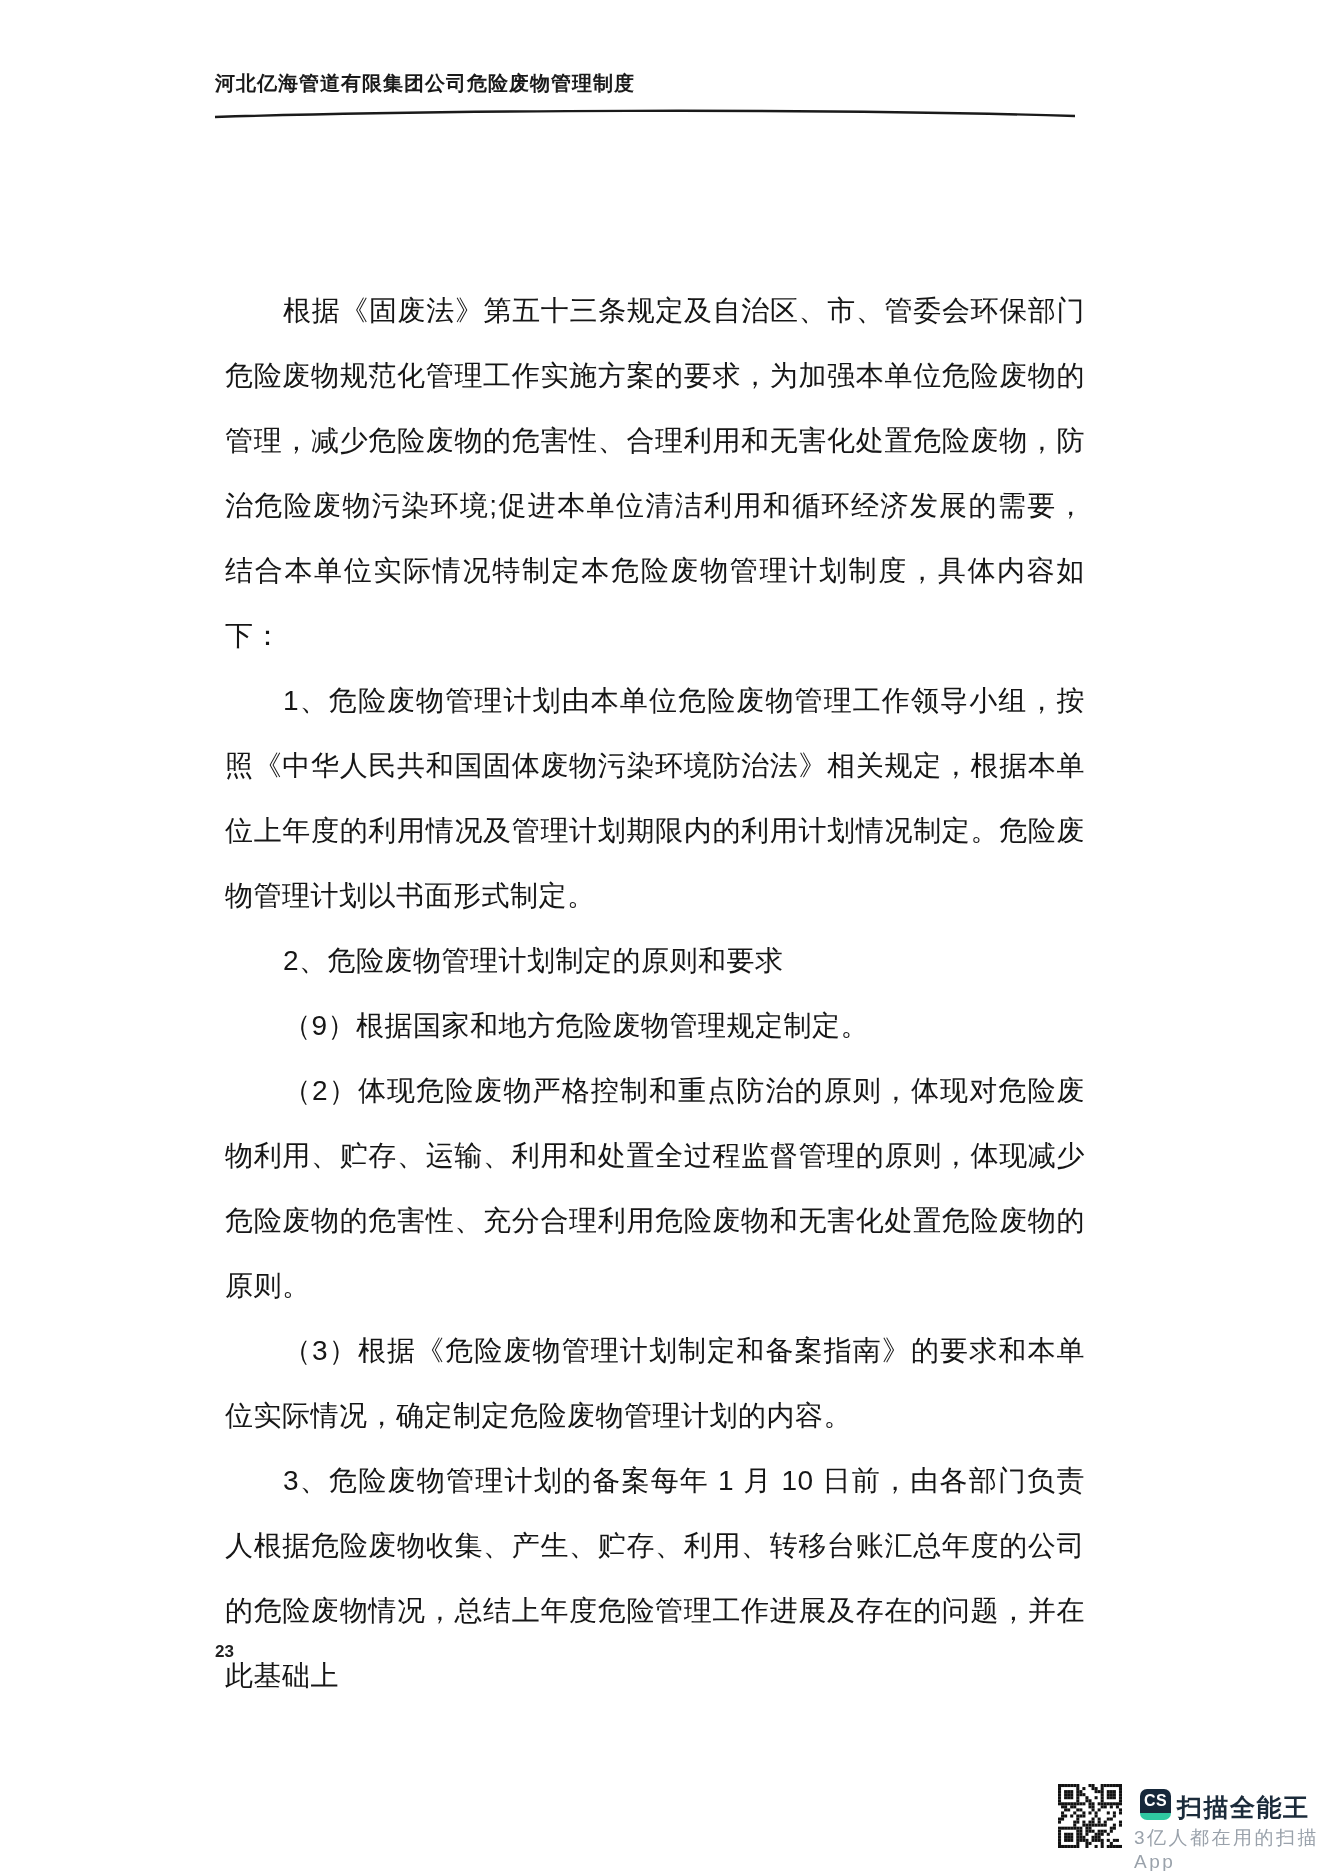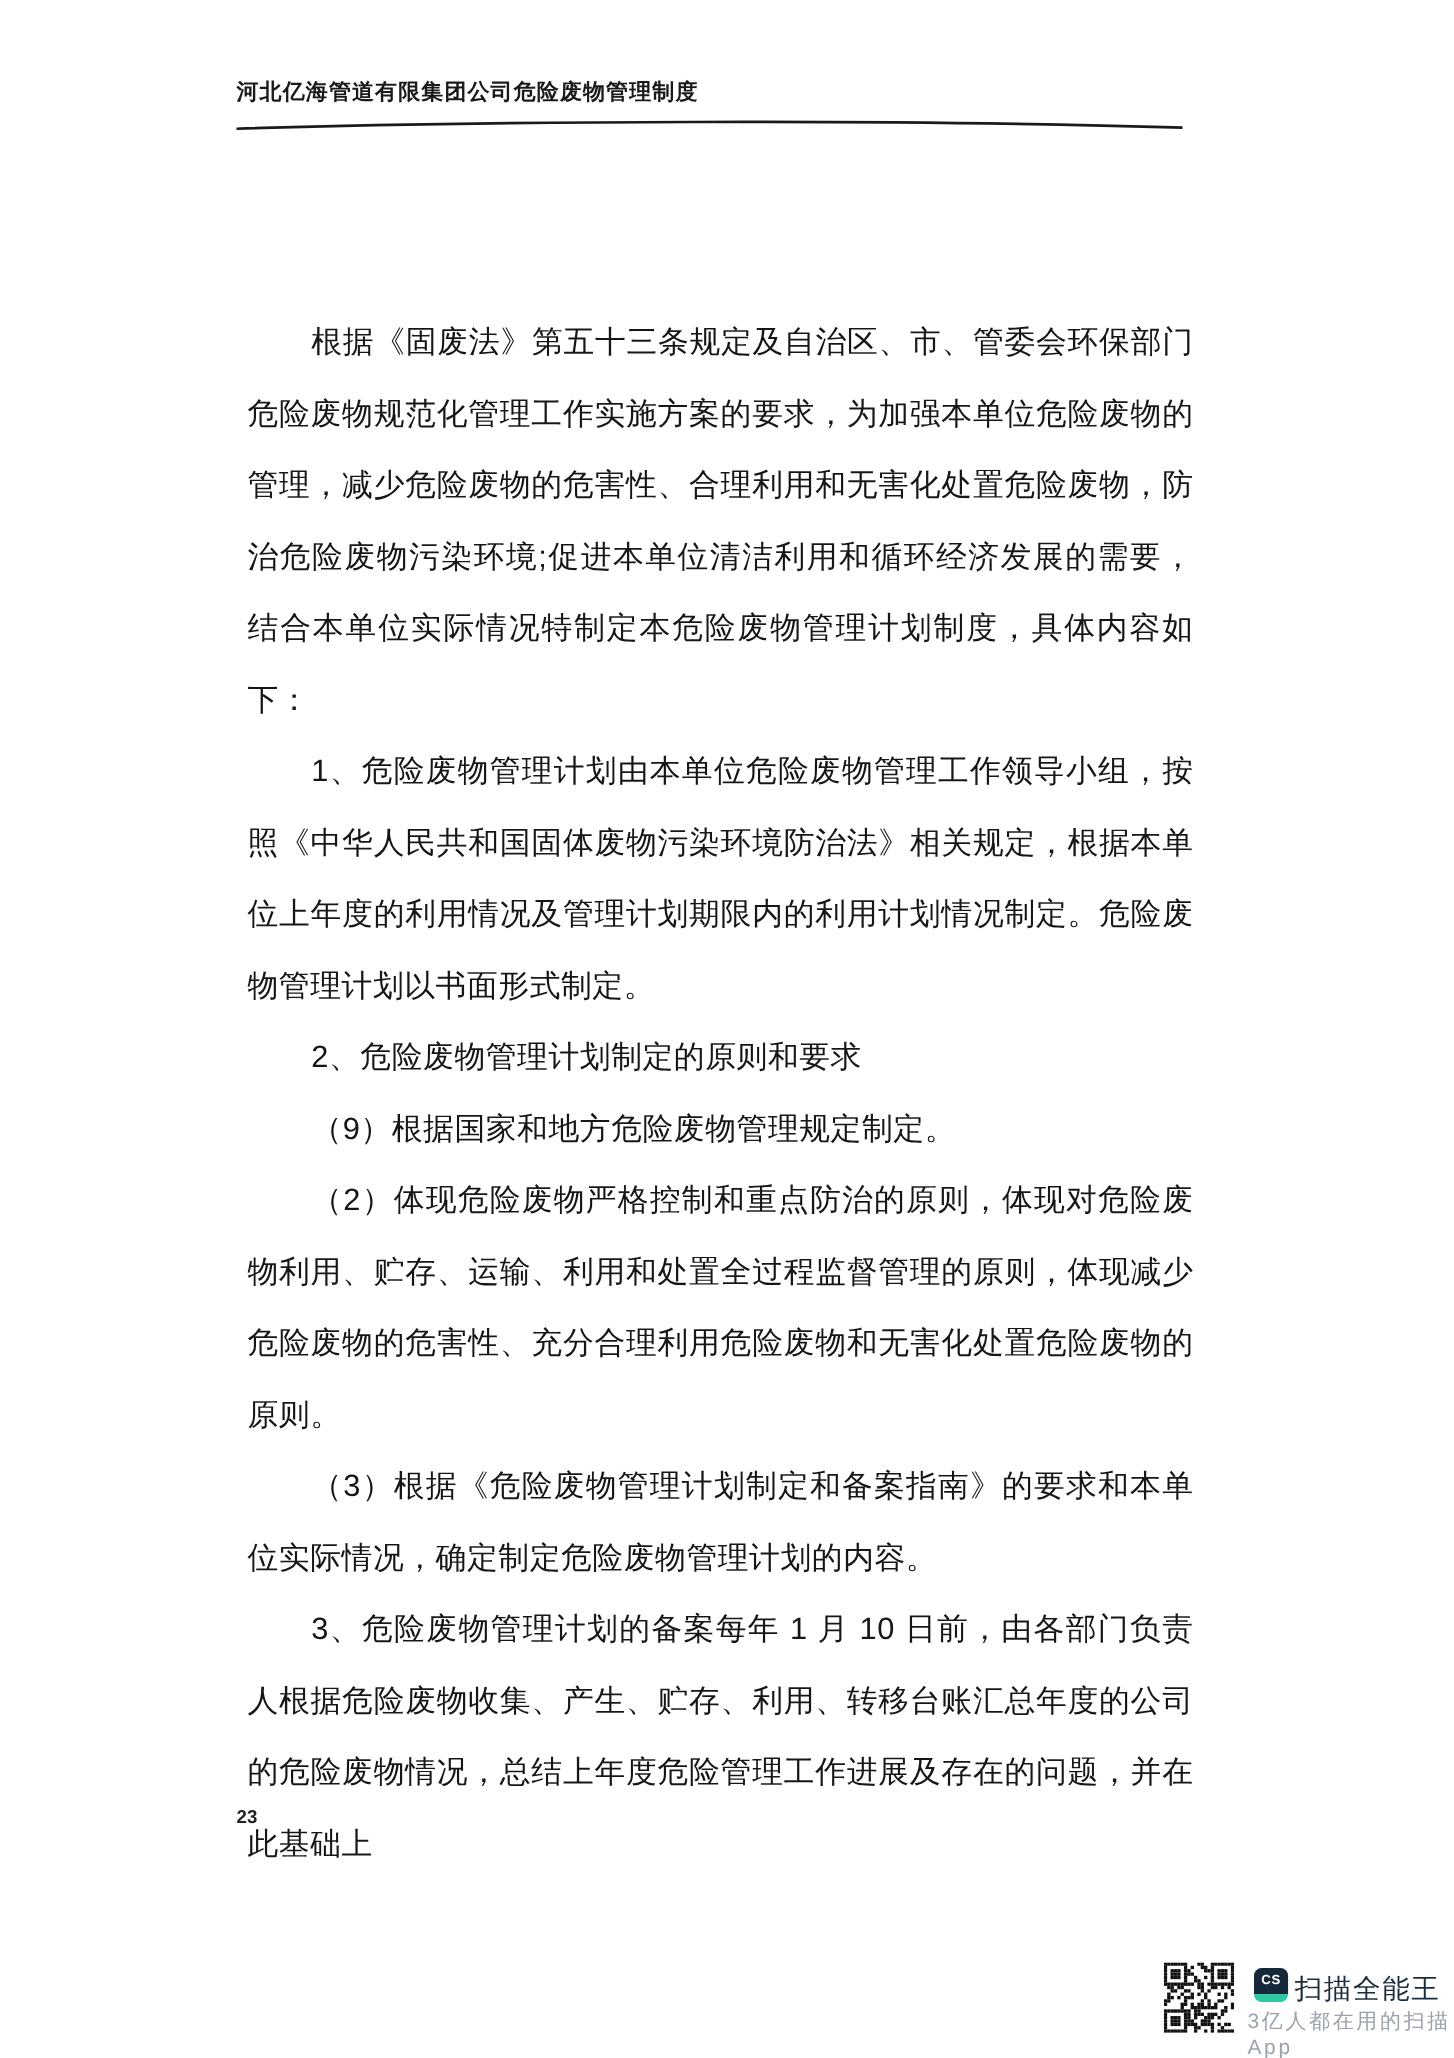--- a/index.html
+++ b/index.html
@@ -41,26 +41,26 @@
   
   .qr { position:absolute; left:1058px; top:1784px; width:64px; height:64px; }
   .qr svg { width:100%; height:100%; fill:#111; }
   .cs-badge {
     position:absolute; left:1140px; top:1789px;
     width:31px; height:31px; border-radius:7px;
     background:linear-gradient(180deg, #16283a 0%, #16283a 76%, #2fc8a2 76%, #2fc8a2 100%);
     display:flex; align-items:flex-start; justify-content:center;
   }
   .cs-badge span {
-    color:#ffffff; font-weight:700; font-size:12px; line-height:23px;
+    color:#ffffff; font-weight:700; font-size:16px; line-height:23px;
     letter-spacing:0.5px;
   }
   .cs-appname {
     position:absolute; left:1177px; top:1791px;
-    font-size:25px; font-weight:400; letter-spacing:1.5px;
+    font-size:25px; font-weight:700; letter-spacing:1.5px;
     color:#1b2b3a;
   }
   .cs-tagline {
     position:absolute; left:1134px; top:1825px;
     font-size:19px; letter-spacing:2.5px;
     color:#9aa2ab;
   }
 </style>
 </head>
 <body>

